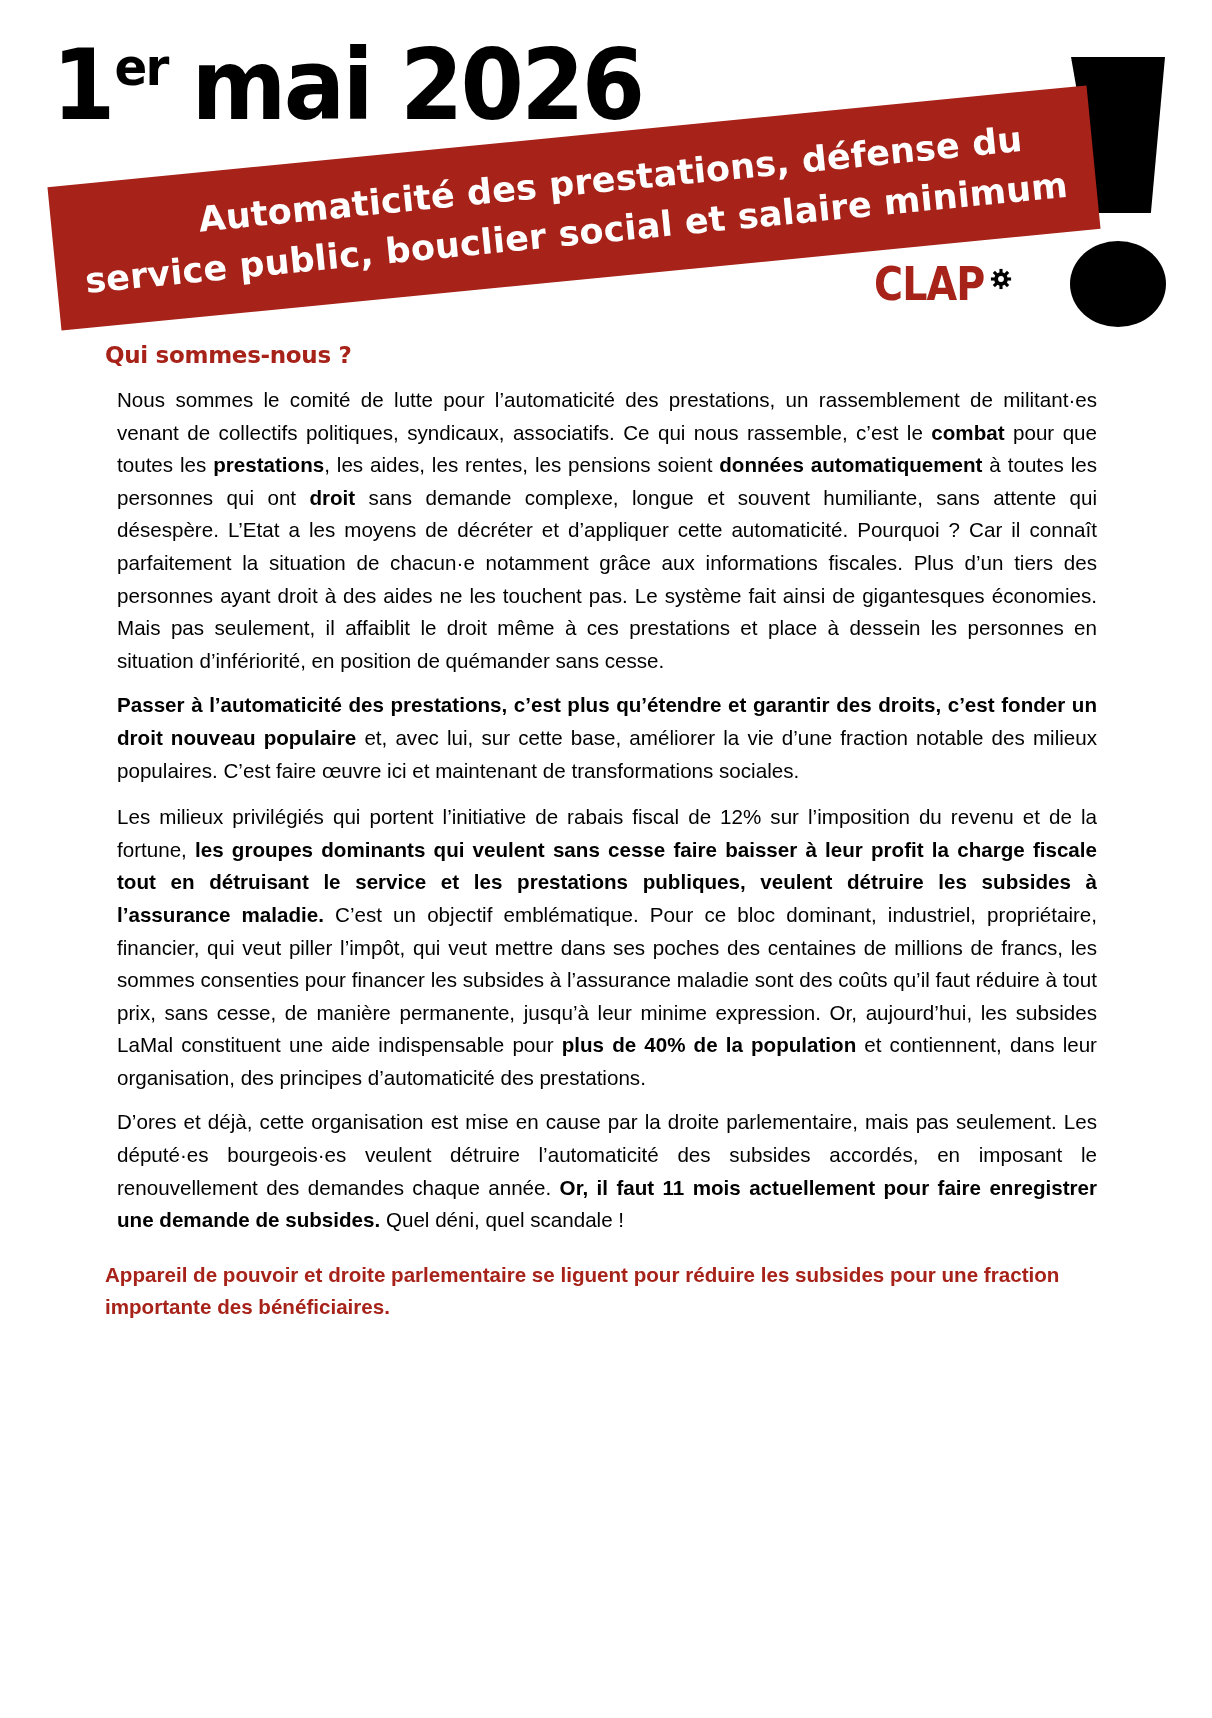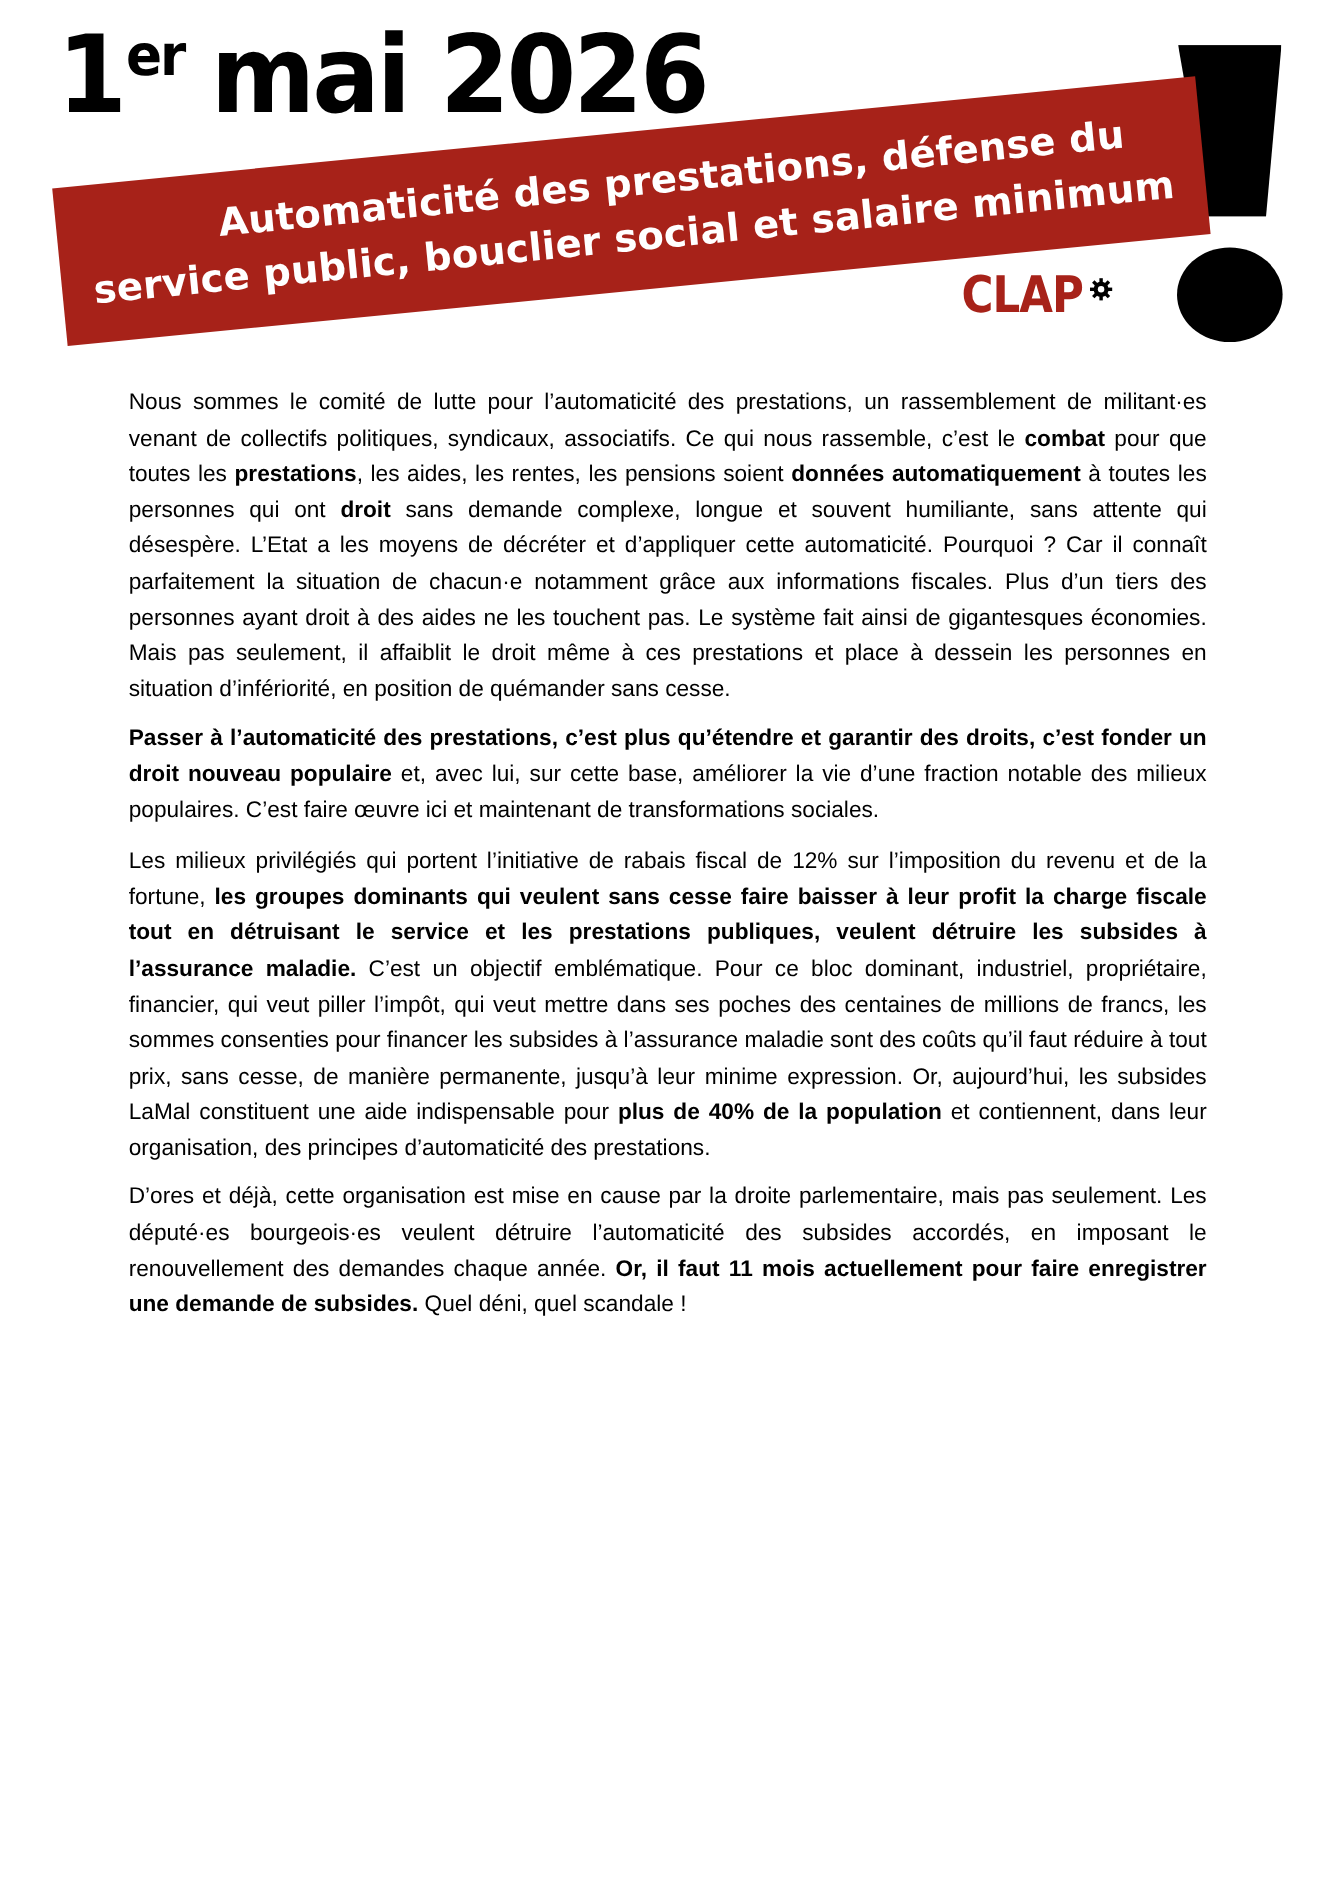--- a/index.html
+++ b/index.html
@@ -12,21 +12,21 @@
       height: 1718px;
       position: relative;
       overflow: hidden;
       font-family: "Liberation Sans", "DejaVu Sans", sans-serif;
       color: #000000;
     }
 
     
     .header {
       position: absolute;
-      left: 0; top: 0;
+      left: 0; top: 16px;
       width: 1212px;
       height: 330px;
     }
     .main-title {
       position: absolute;
       left: 52px;
       top: 20px;
       margin: 0;
       font-family: "DejaVu Sans", sans-serif;
       font-weight: 900;
@@ -194,22 +194,24 @@
         <rect x="1" y="10.3" width="5" height="3.4" transform="rotate(45 12 12)"></rect>
         <rect x="18" y="10.3" width="5" height="3.4" transform="rotate(45 12 12)"></rect>
       </g>
       <circle cx="12" cy="12" r="3.2" fill="#fff"></circle>
     </svg>
   </div>
 </div>
 
 <div class="content">
   <section>
+    <h2 class="section-heading">Qui sommes-nous ?</h2>
     <p class="para"><span>Nous sommes le comité de lutte pour l’automaticité des prestations, un rassemblement de militant·es venant de collectifs politiques, syndicaux, associatifs. Ce qui nous rassemble, c’est le </span><b>combat</b><span> pour que toutes les </span><b>prestations</b><span>, les aides, les rentes, les pensions soient </span><b>données automatiquement</b><span> à toutes les personnes qui ont </span><b>droit</b><span> sans demande complexe, longue et souvent humiliante, sans attente qui désespère. L’Etat a les moyens de décréter et d’appliquer cette automaticité. Pourquoi ? Car il connaît parfaitement la situation de chacun·e notamment grâce aux informations fiscales. Plus d’un tiers des personnes ayant droit à des aides ne les touchent pas. Le système fait ainsi de gigantesques économies. Mais pas seulement, il affaiblit le droit même à ces prestations et place à dessein les personnes en situation d’infériorité, en position de quémander sans cesse.</span></p>
     <p class="para"><b>Passer à l’automaticité des prestations, c’est plus qu’étendre et garantir des droits, c’est fonder un droit nouveau populaire</b><span> et, avec lui, sur cette base, améliorer la vie d’une fraction notable des milieux populaires. C’est faire œuvre ici et maintenant de transformations sociales.</span></p>
   </section>
 
   <section class="section-2">
     <p class="para"><span>Les milieux privilégiés qui portent l’initiative de rabais fiscal de 12% sur l’imposition du revenu et de la fortune, </span><b>les groupes dominants qui veulent sans cesse faire baisser à leur profit la charge fiscale tout en détruisant le service et les prestations publiques, veulent détruire les subsides à l’assurance maladie.</b><span> C’est un objectif emblématique. Pour ce bloc dominant, industriel, propriétaire, financier, qui veut piller l’impôt, qui veut mettre dans ses poches des centaines de millions de francs, les sommes consenties pour financer les subsides à l’assurance maladie sont des coûts qu’il faut réduire à tout prix, sans cesse, de manière permanente, jusqu’à leur minime expression. Or, aujourd’hui, les subsides LaMal constituent une aide indispensable pour </span><b>plus de 40% de la population</b><span> et contiennent, dans leur organisation, des principes d’automaticité des prestations.</span></p>
     <p class="para"><span>D’ores et déjà, cette organisation est mise en cause par la droite parlementaire, mais pas seulement. Les député·es bourgeois·es veulent détruire l’automaticité des subsides accordés, en imposant le renouvellement des demandes chaque année. </span><b>Or, il faut 11 mois actuellement pour faire enregistrer une demande de subsides.</b><span> Quel déni, quel scandale !</span></p>
   </section>
 
+  <p class="closing">Appareil de pouvoir et droite parlementaire se liguent pour réduire les subsides pour une fraction importante des bénéficiaires.</p>
 </div>
 
 </body></html>

